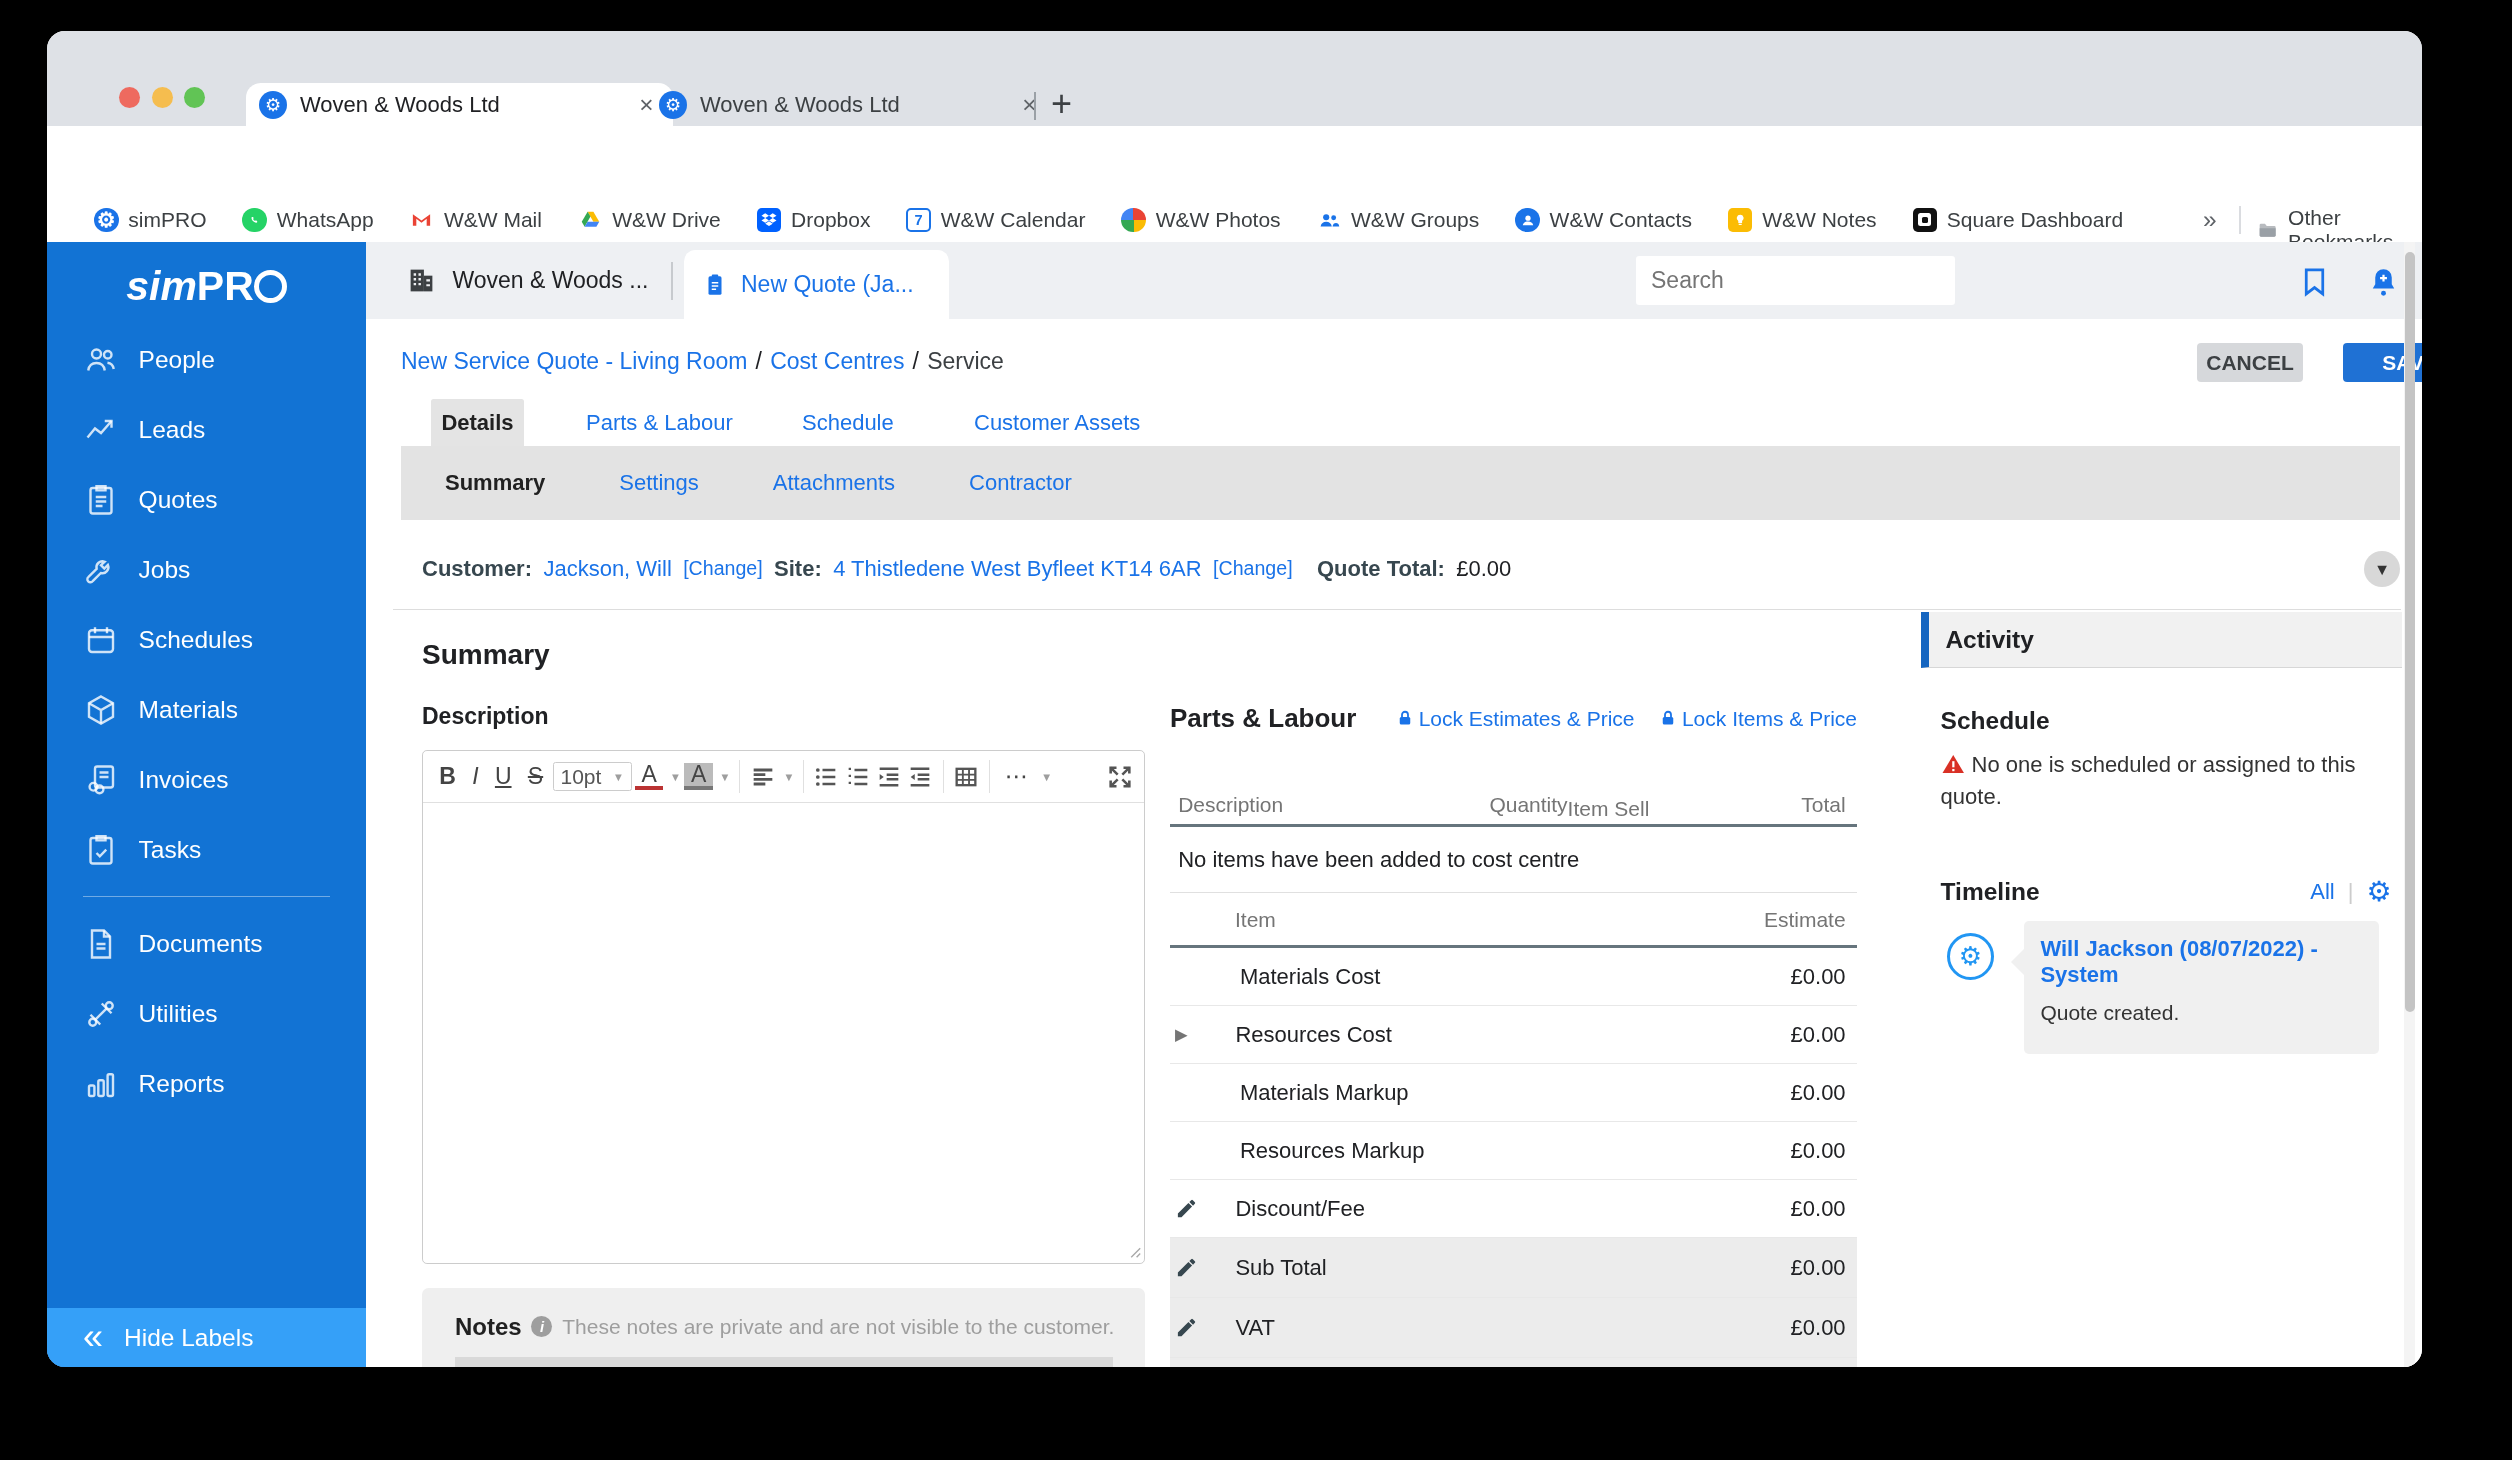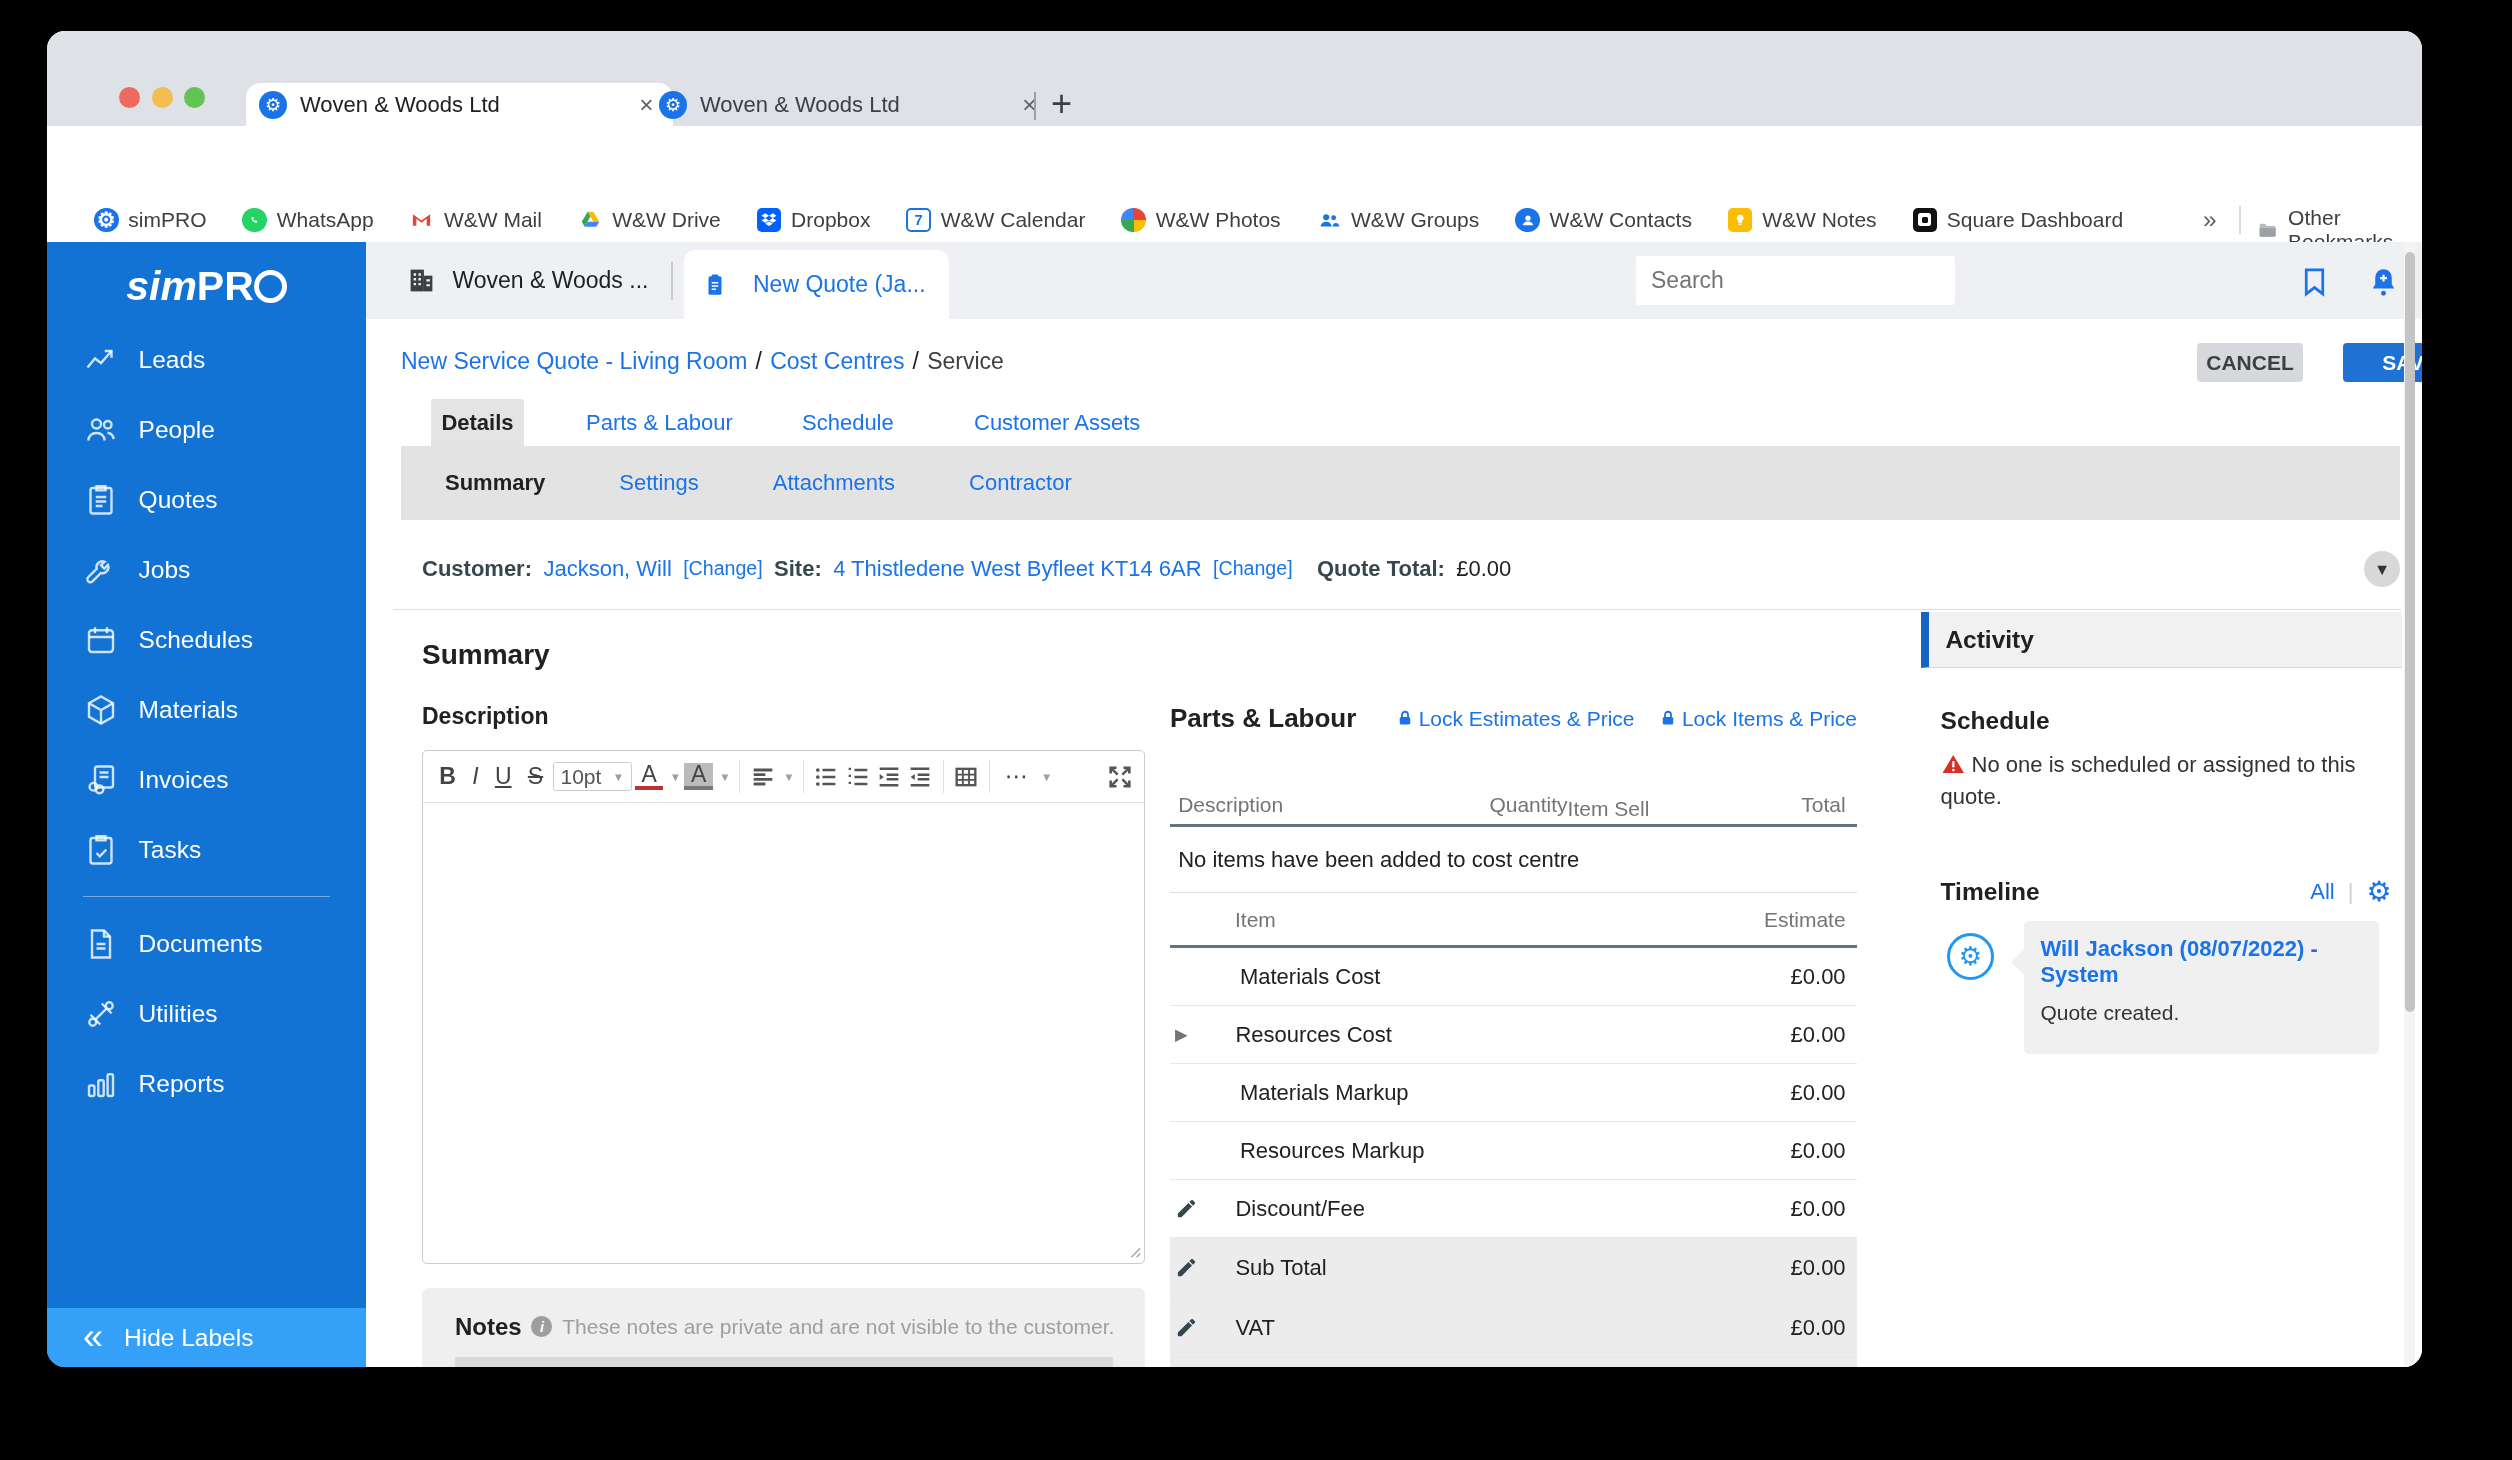--- a/index.html
+++ b/index.html
@@ -25,21 +25,21 @@
   .bmicon{width:24.5px;height:24.5px;display:flex;align-items:center;justify-content:center;border-radius:4.9px;font-weight:bold;}
   
   #sidebar{position:absolute;left:0;top:211px;width:319px;height:1125px;background:#1273d4;}
   #logo{position:absolute;left:0;top:21px;width:319px;text-align:center;color:#fff;font-size:41px;font-weight:bold;}
   .navitem{display:flex;align-items:center;height:70px;padding-left:36px;gap:19.6px;color:#fff;font-size:24.5px;font-weight:500;}
   .navico{width:36px;height:36px;flex:0 0 36px;}
   #navdivider{margin:11.4px 36px;border-top:1.6px solid rgba(255,255,255,.4);}
   #hidelabels{position:absolute;left:0;bottom:0;width:319px;height:59px;background:#35a0f8;color:#fff;display:flex;align-items:center;padding-left:36px;gap:21px;font-size:24.5px;font-weight:500;box-sizing:border-box;}
   #appmain{position:absolute;left:319px;top:211px;width:2056px;height:1125px;background:#fff;}
   #appheader{position:absolute;left:0;top:0;width:2056px;height:77px;background:#eef0f3;}
-  .apptab{position:absolute;top:0;height:77px;display:flex;align-items:center;gap:25px;font-size:23px;}
+  .apptab{position:absolute;top:0;height:77px;display:flex;align-items:center;gap:13px;font-size:23px;}
   #apptab-active{background:#fff;border-radius:11.4px 11.4px 0 0;top:8.2px;height:69px;color:#1a73e8;font-weight:500;}
   #searchbox{position:absolute;left:1270px;top:14px;width:319px;height:49px;background:#fff;border-radius:3.3px;display:flex;align-items:center;padding:0 13px;box-sizing:border-box;}
   #searchbox input{border:none;outline:none;font-size:23px;flex:1;font-family:"Liberation Sans",sans-serif;color:#202124;background:transparent;}
   .hdrico{position:absolute;top:23px;width:33px;height:33px;}
   .roundavatar{border-radius:50%;background:#f2c203;border:2.5px solid #111;color:#111;display:flex;align-items:center;justify-content:center;font-size:9px;font-weight:bold;box-sizing:border-box;}
   
   #breadcrumb{position:absolute;left:35px;top:106px;font-size:23px;display:flex;gap:8.2px;}
   #breadcrumb a{color:#1a73e8;text-decoration:none;}
   .btn{position:absolute;top:101px;height:39px;display:flex;align-items:center;justify-content:center;font-size:21px;font-weight:bold;border-radius:4.1px;box-sizing:border-box;}
   
@@ -266,33 +266,33 @@
         </svg>
       <span>Other Bookmarks</span>
     </span>
   </div>
 
   <div id="sidebar">
     <div id="logo"><i>sim</i><b>PR</b><span style="display:inline-block;width:33px;height:33px;border:5.7px solid #fff;border-radius:50%;vertical-align:-3.3px;box-sizing:border-box;"></span></div>
     <div style="position:absolute;top:83px;left:0;width:319px;">
       <div class="navitem">
           <svg class="navico" viewBox="0 0 24 24" fill="none" stroke="rgba(255,255,255,.8)" stroke-width="1.6">
-            <path d="M3 17l5-6 4 3 7-8"></path>
-            <path d="M14.5 6H19v4.5"></path>
-          </svg>
-          <span>Leads</span>
-        </div>
-      <div class="navitem">
-          <svg class="navico" viewBox="0 0 24 24" fill="none" stroke="rgba(255,255,255,.8)" stroke-width="1.6">
             <circle cx="9" cy="8" r="3"></circle>
             <path d="M3.5 19c.5-3.5 2.5-5 5.5-5s5 1.5 5.5 5"></path>
             <circle cx="16.5" cy="8.5" r="2.5"></circle>
             <path d="M16.3 13.8c2.4.3 3.8 1.7 4.2 4.2"></path>
           </svg>
           <span>People</span>
+        </div>
+      <div class="navitem">
+          <svg class="navico" viewBox="0 0 24 24" fill="none" stroke="rgba(255,255,255,.8)" stroke-width="1.6">
+            <path d="M3 17l5-6 4 3 7-8"></path>
+            <path d="M14.5 6H19v4.5"></path>
+          </svg>
+          <span>Leads</span>
         </div>
       <div class="navitem">
           <svg class="navico" viewBox="0 0 24 24" fill="none" stroke="rgba(255,255,255,.8)" stroke-width="1.6">
             <rect x="5" y="4" width="14" height="17" rx="1.5"></rect>
             <path d="M9 2.8h6v2.8H9z"></path>
             <path d="M8.5 10h7M8.5 13h7M8.5 16h4.5"></path>
           </svg>
           <span>Quotes</span>
         </div>
       <div class="navitem">

